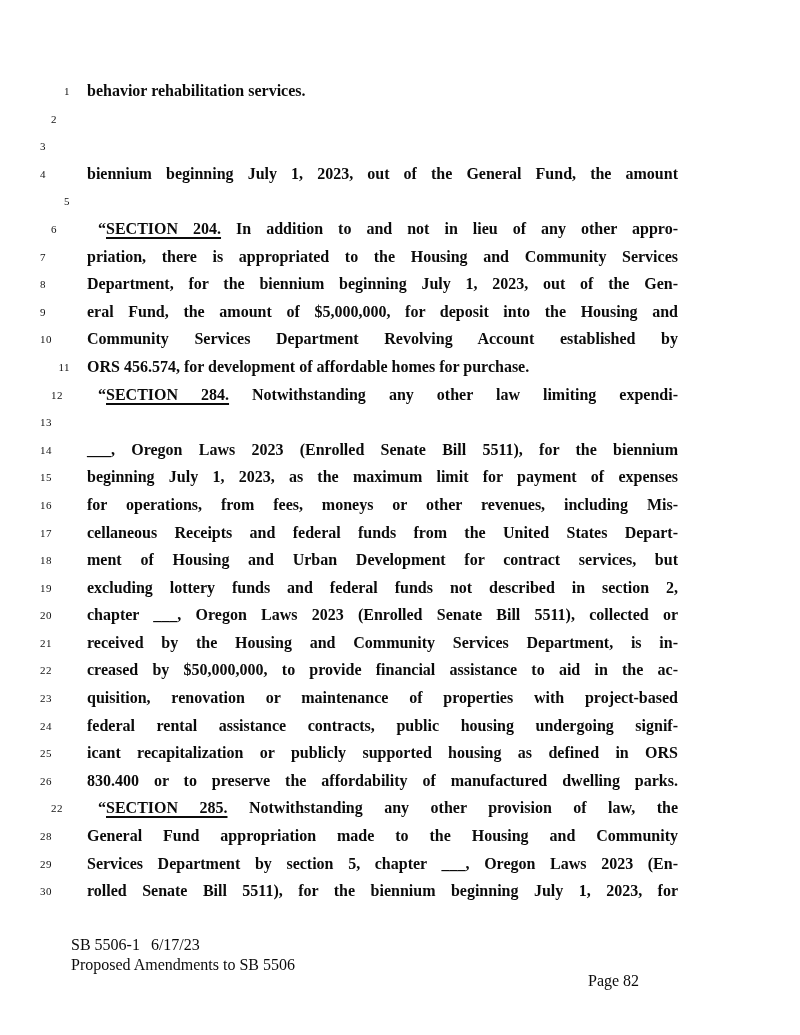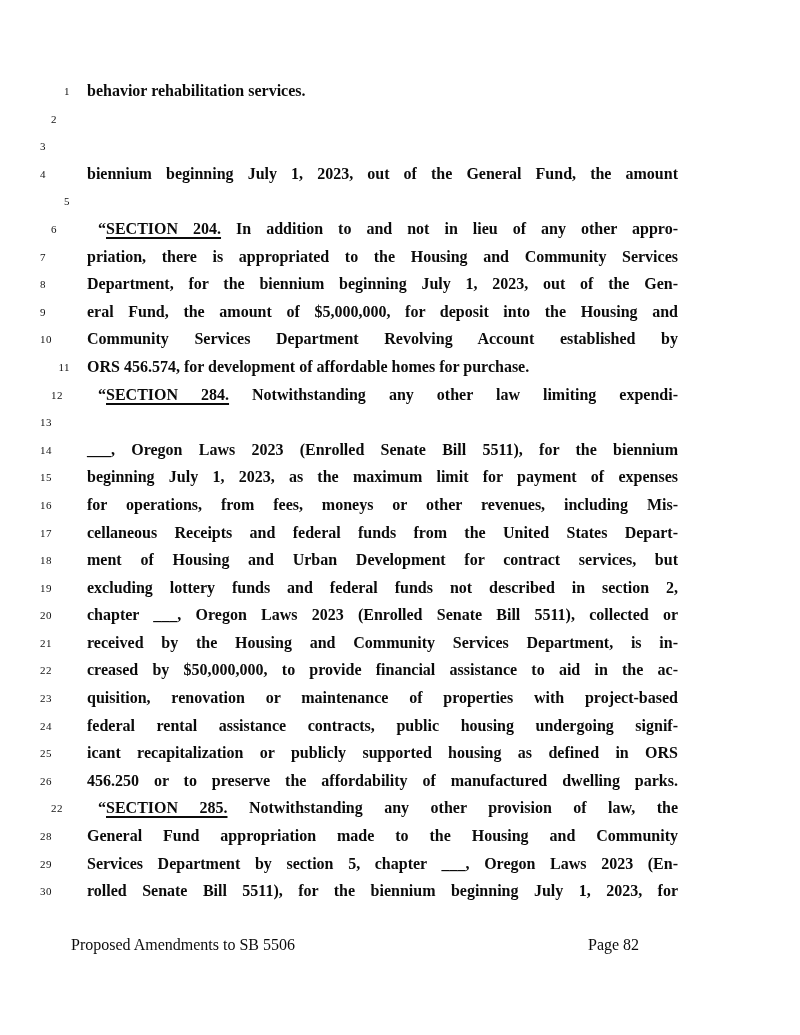--- a/index.html
+++ b/index.html
@@ -58,21 +58,21 @@
     top: 935px;
     width: 600px;
     font-family: "Liberation Serif", "DejaVu Serif", serif;
     font-size: 16px;
     font-weight: normal;
     line-height: 19.5px;
     color: #0b0b0b;
   }
   .footer-row { position: relative; }
   .fdate { margin-left: 11px; }
-  .fpage { position: absolute; left: 517px; top: 0; }
+  .fpage { position: absolute; left: 517px; top: 16px; }
 </style>
 </head>
 <body>
 
 <div class="page">
   <div class="lines" id="lines">
       <div class="line"><span class="num">1</span><span><span>behavior rehabilitation services.</span></span></div>
       <div class="line j ind"><span class="num">2</span></div>
       <div class="line j"><span class="num">3</span></div>
       <div class="line j"><span class="num">4</span><span><span>biennium beginning July 1, 2023, out of the General Fund, the amount</span></span></div>
@@ -90,25 +90,28 @@
       <div class="line j"><span class="num">16</span><span><span>for operations, from fees, moneys or other revenues, including Mis-</span></span></div>
       <div class="line j"><span class="num">17</span><span><span>cellaneous Receipts and federal funds from the United States Depart-</span></span></div>
       <div class="line j"><span class="num">18</span><span><span>ment of Housing and Urban Development for contract services, but</span></span></div>
       <div class="line j"><span class="num">19</span><span><span>excluding lottery funds and federal funds not described in section 2,</span></span></div>
       <div class="line j"><span class="num">20</span><span><span>chapter ___, Oregon Laws 2023 (Enrolled Senate Bill 5511), collected or</span></span></div>
       <div class="line j"><span class="num">21</span><span><span>received by the Housing and Community Services Department, is in-</span></span></div>
       <div class="line j"><span class="num">22</span><span><span>creased by $50,000,000, to provide financial assistance to aid in the ac-</span></span></div>
       <div class="line j"><span class="num">23</span><span><span>quisition, renovation or maintenance of properties with project-based</span></span></div>
       <div class="line j"><span class="num">24</span><span><span>federal rental assistance contracts, public housing undergoing signif-</span></span></div>
       <div class="line j"><span class="num">25</span><span><span>icant recapitalization or publicly supported housing as defined in ORS</span></span></div>
-      <div class="line j"><span class="num">26</span><span><span>456.250 or to preserve the affordability of manufactured dwelling parks.</span></span></div>
+      <div class="line j"><span class="num">26</span><span><span>830.400 or to preserve the affordability of manufactured dwelling parks.</span></span></div>
       <div class="line j ind"><span class="num">22</span><span><span>“</span><span class="u">SECTION 285.</span><span> Notwithstanding any other provision of law, the</span></span></div>
       <div class="line j"><span class="num">28</span><span><span>General Fund appropriation made to the Housing and Community</span></span></div>
       <div class="line j"><span class="num">29</span><span><span>Services Department by section 5, chapter ___, Oregon Laws 2023 (En-</span></span></div>
       <div class="line j"><span class="num">30</span><span><span>rolled Senate Bill 5511), for the biennium beginning July 1, 2023, for</span></span></div>
     </div>
   <div class="footer">
+    <div class="footer-row">
+      <span>SB 5506-1</span><span class="fdate">6/17/23</span>
+    </div>
     <div class="footer-row">
       <span>Proposed Amendments to SB 5506</span>
       <span class="fpage">Page 82</span>
     </div>
   </div>
 </div>
 
 </body></html>

